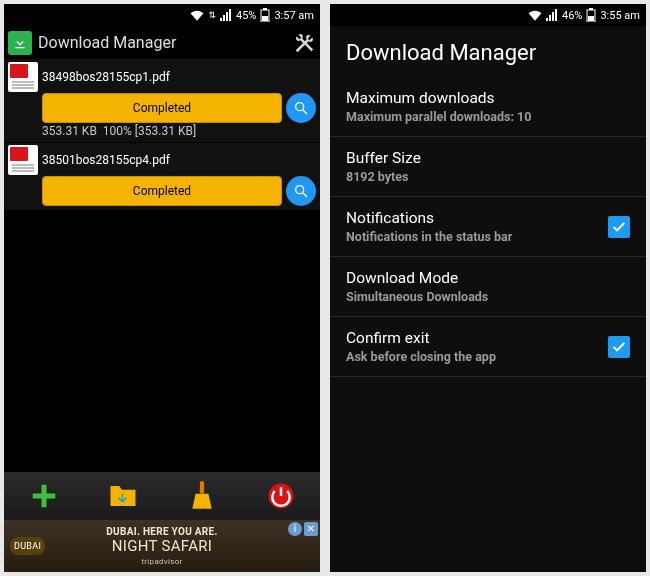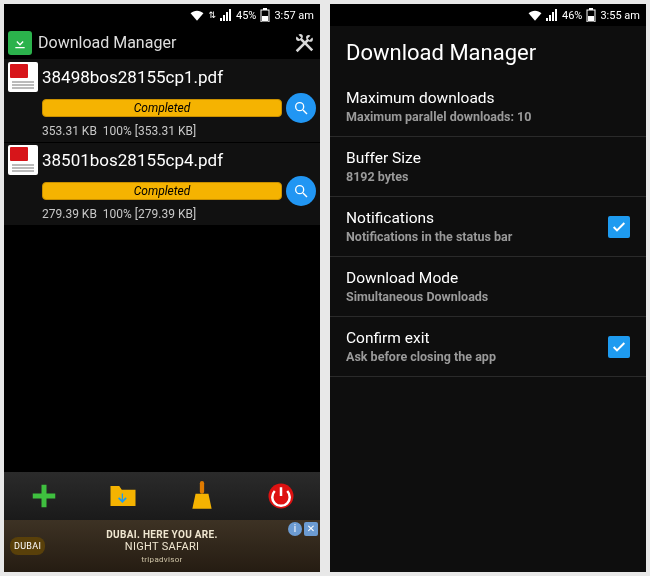--- a/index.html
+++ b/index.html
@@ -77,37 +77,36 @@
     background:#d7151a;
     border-radius:1px;
   }
   .pdf-icon::after {
     content:"";
     position:absolute; left:4px; bottom:3px;
     width:22px; height:2px;
     background:#bbb;
     box-shadow: 0 -3px 0 #bbb, 0 -6px 0 #bbb;
   }
-  .dl-name { font-size: 17px; color:#fff; flex:1; overflow:hidden; white-space:nowrap; }
+  .dl-name { font-size: 12px; color:#fff; flex:1; overflow:hidden; white-space:nowrap; }
   .dl-search {
     width:30px; height:30px; border-radius:50%;
     background:#2196f3;
     display:flex; align-items:center; justify-content:center;
     flex-shrink:0;
   }
   .dl-row2 {
     display:flex; align-items:center; gap:4px; margin-top:1px;
   }
   .progress {
-    flex:1; height:18px; background:#f5b301; border-radius:4px;
+    flex:1; height:30px; background:#f5b301; border-radius:4px;
     display:flex; align-items:center; justify-content:center;
     color:#000; font-size:12px;
     border:1px solid #c88f00;
     margin-left:34px;
-    font-style:italic;
   }
   .dl-row2 .dl-search { 
   }
   .dl-info {
     font-size:12px; color:#c8c8c8; margin-top:1px; margin-left:34px;
   }
   
   .bottombar {
     height:48px;
     background:#232323;
@@ -243,23 +242,20 @@
         <div class="progress">
           <span>Completed</span>
         </div>
         <span class="dl-search">
           <svg width="16" height="16" viewBox="0 0 24 24">
               <circle cx="10" cy="10" r="6" stroke="#fff" stroke-width="2" fill="none"></circle>
               <line x1="15" y1="15" x2="21" y2="21" stroke="#fff" stroke-width="2"></line>
             </svg>
         </span>
       </div>
-      <div class="dl-info">
-        <span>279.39 KB</span>&nbsp;&nbsp;<span>100%</span> <span>[279.39 KB]</span>
-      </div>
     </div>
   </div>
 
   <div class="bottombar">
     <div class="bb-btn">
       <svg width="30" height="30" viewBox="0 0 24 24">
           <path fill="#3fbf3f" d="M10 3h4v7h7v4h-7v7h-4v-7H3v-4h7z"></path>
         </svg>
     </div>
     <div class="bb-btn">
@@ -280,21 +276,21 @@
           <path stroke="#fff" stroke-width="2" fill="none" d="M12 5v7M7 8a7 7 0 1 0 10 0"></path>
         </svg>
     </div>
   </div>
 
   <div class="ad">
     <span class="ad-i">i</span>
     <span class="ad-close">✕</span>
     <div style="position:absolute; left:6px; top:50%; transform:translateY(-50%); background:#59400a; color:#fff; font-size:9px; padding:4px 4px; border-radius:8px;">DUBAI</div>
     <div style="font-weight:bold;">DUBAI. HERE YOU ARE.</div>
-    <div style="font-size:11px;">NIGHT SAFARI</div>
+    <div style="font-size:15px;">NIGHT SAFARI</div>
     <div class="trip">tripadvisor</div>
   </div>
 </div>
 
 <div class="phone right">
   <div class="statusbar">
     <span class="sb-icon">
       <svg width="14" height="12" viewBox="0 0 24 20">
           <path fill="#fff" d="M12 20l11-13C17 1 7 1 1 7l11 13z"></path>
         </svg>

